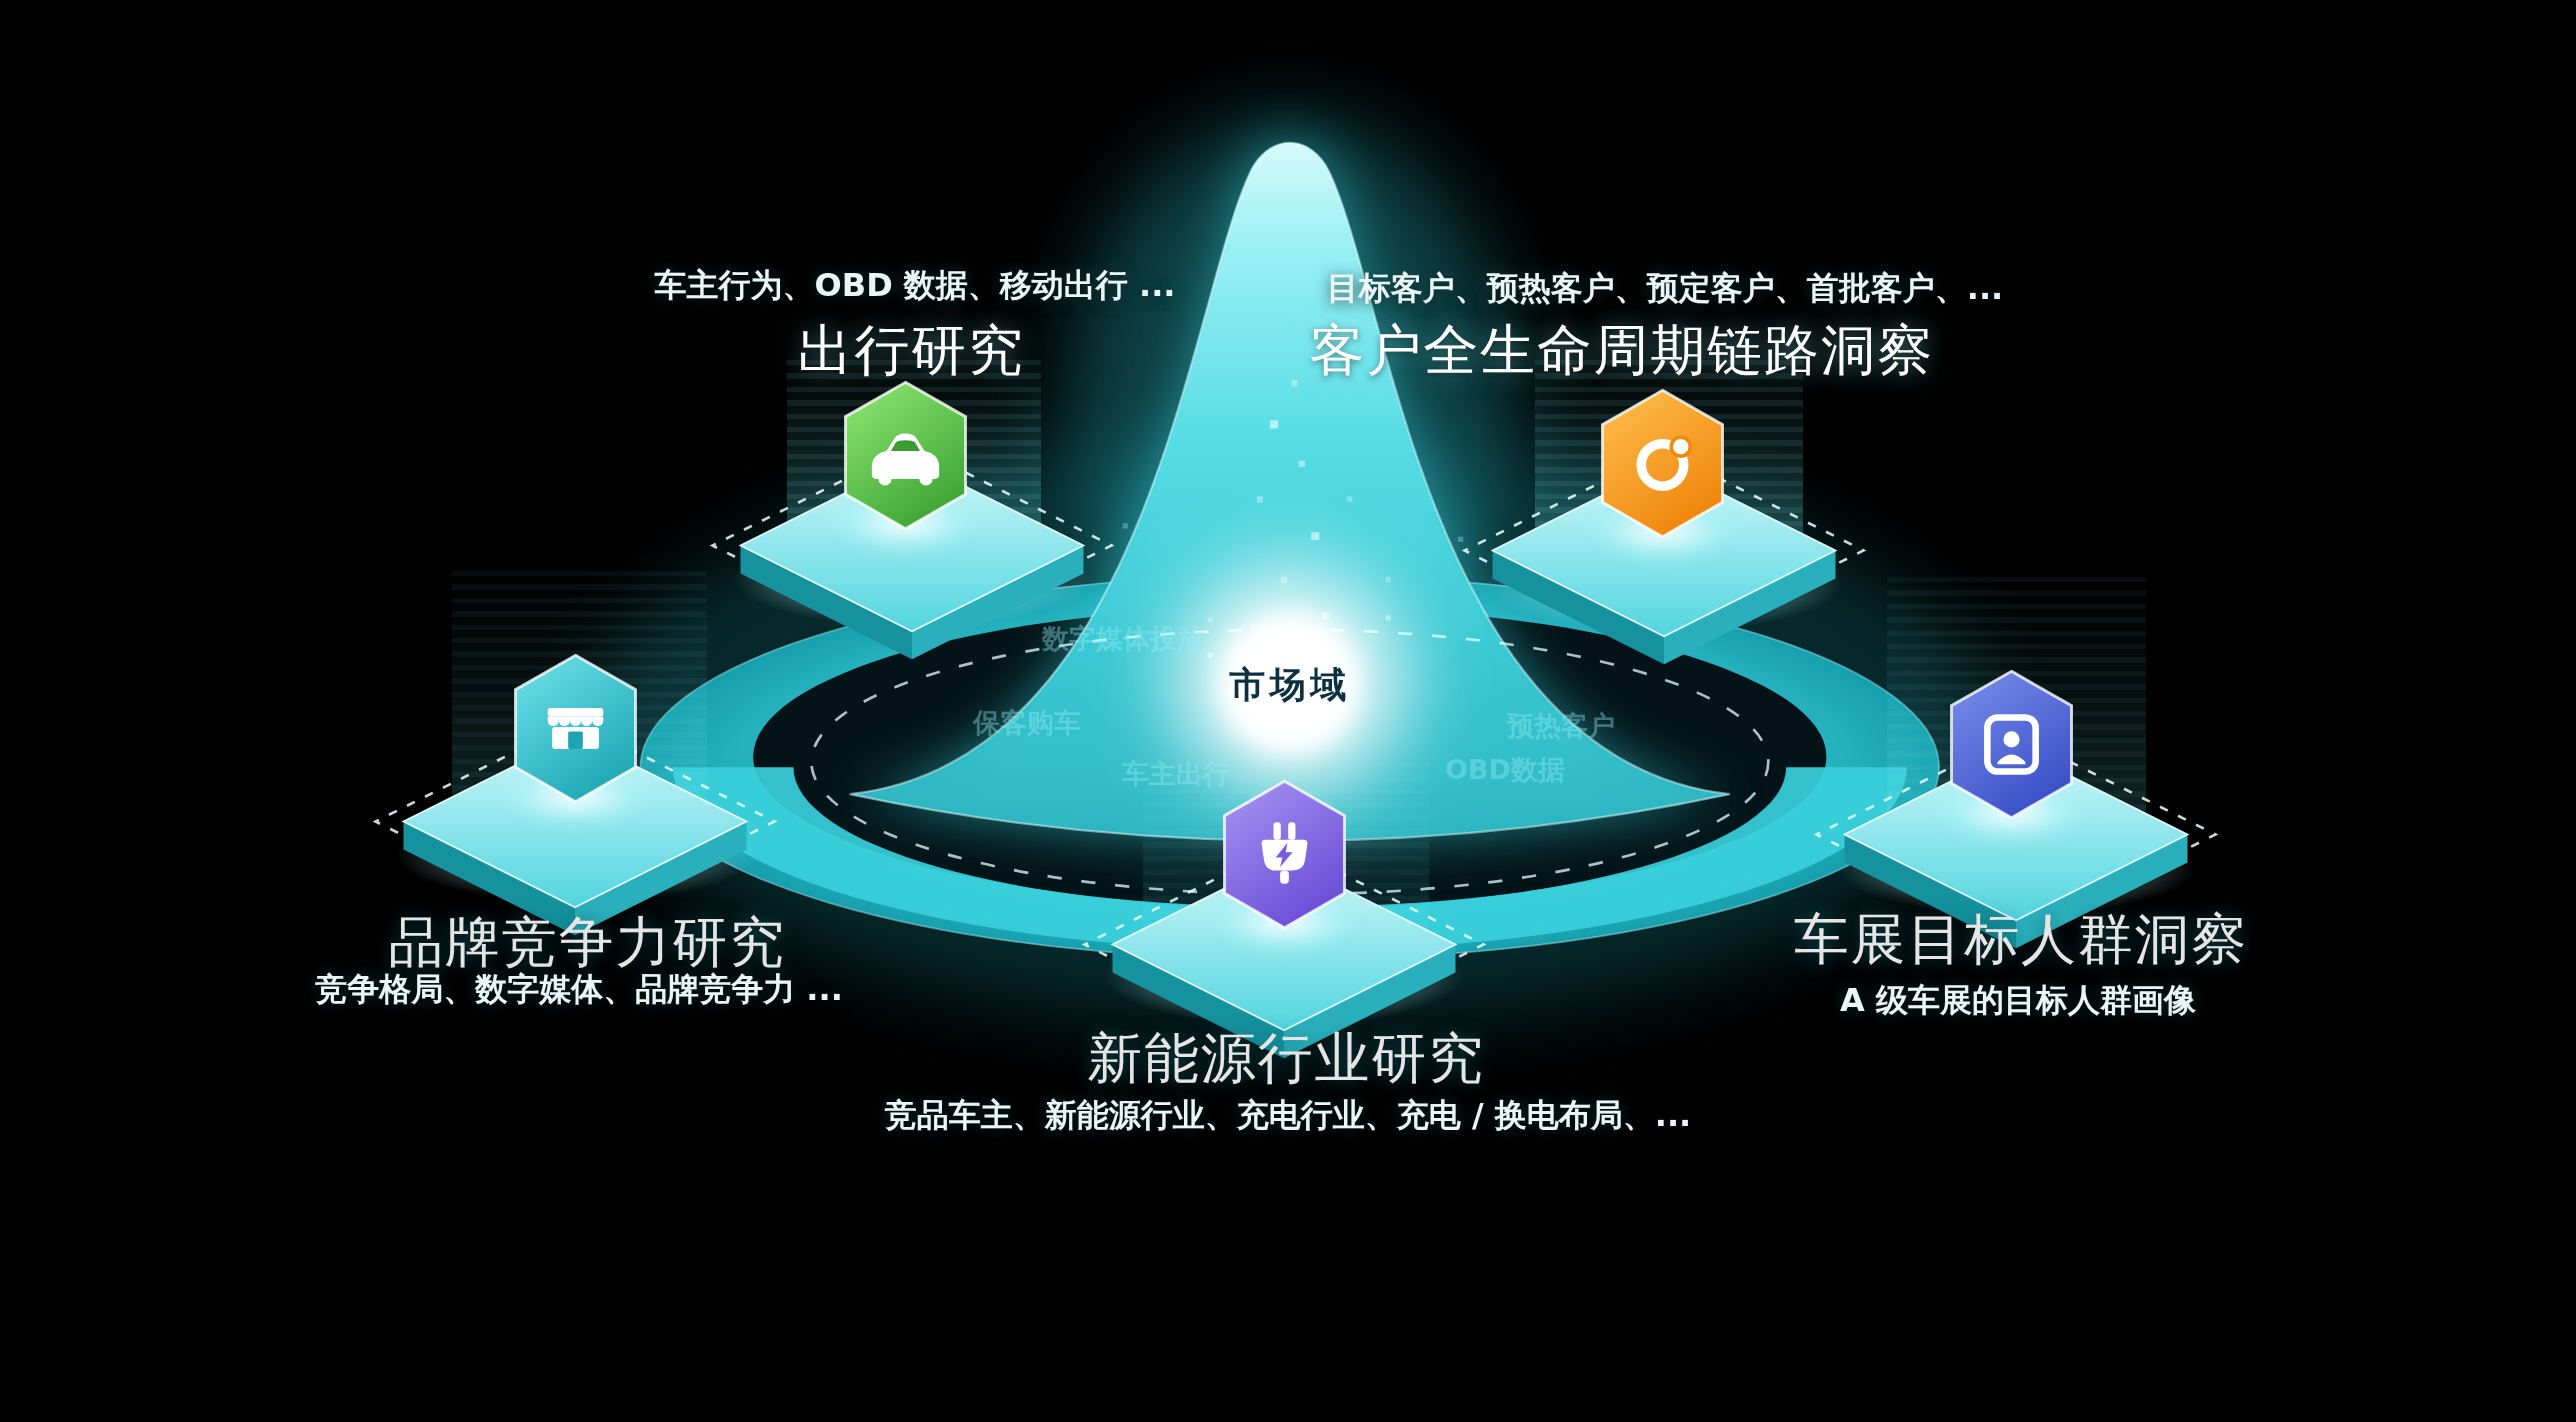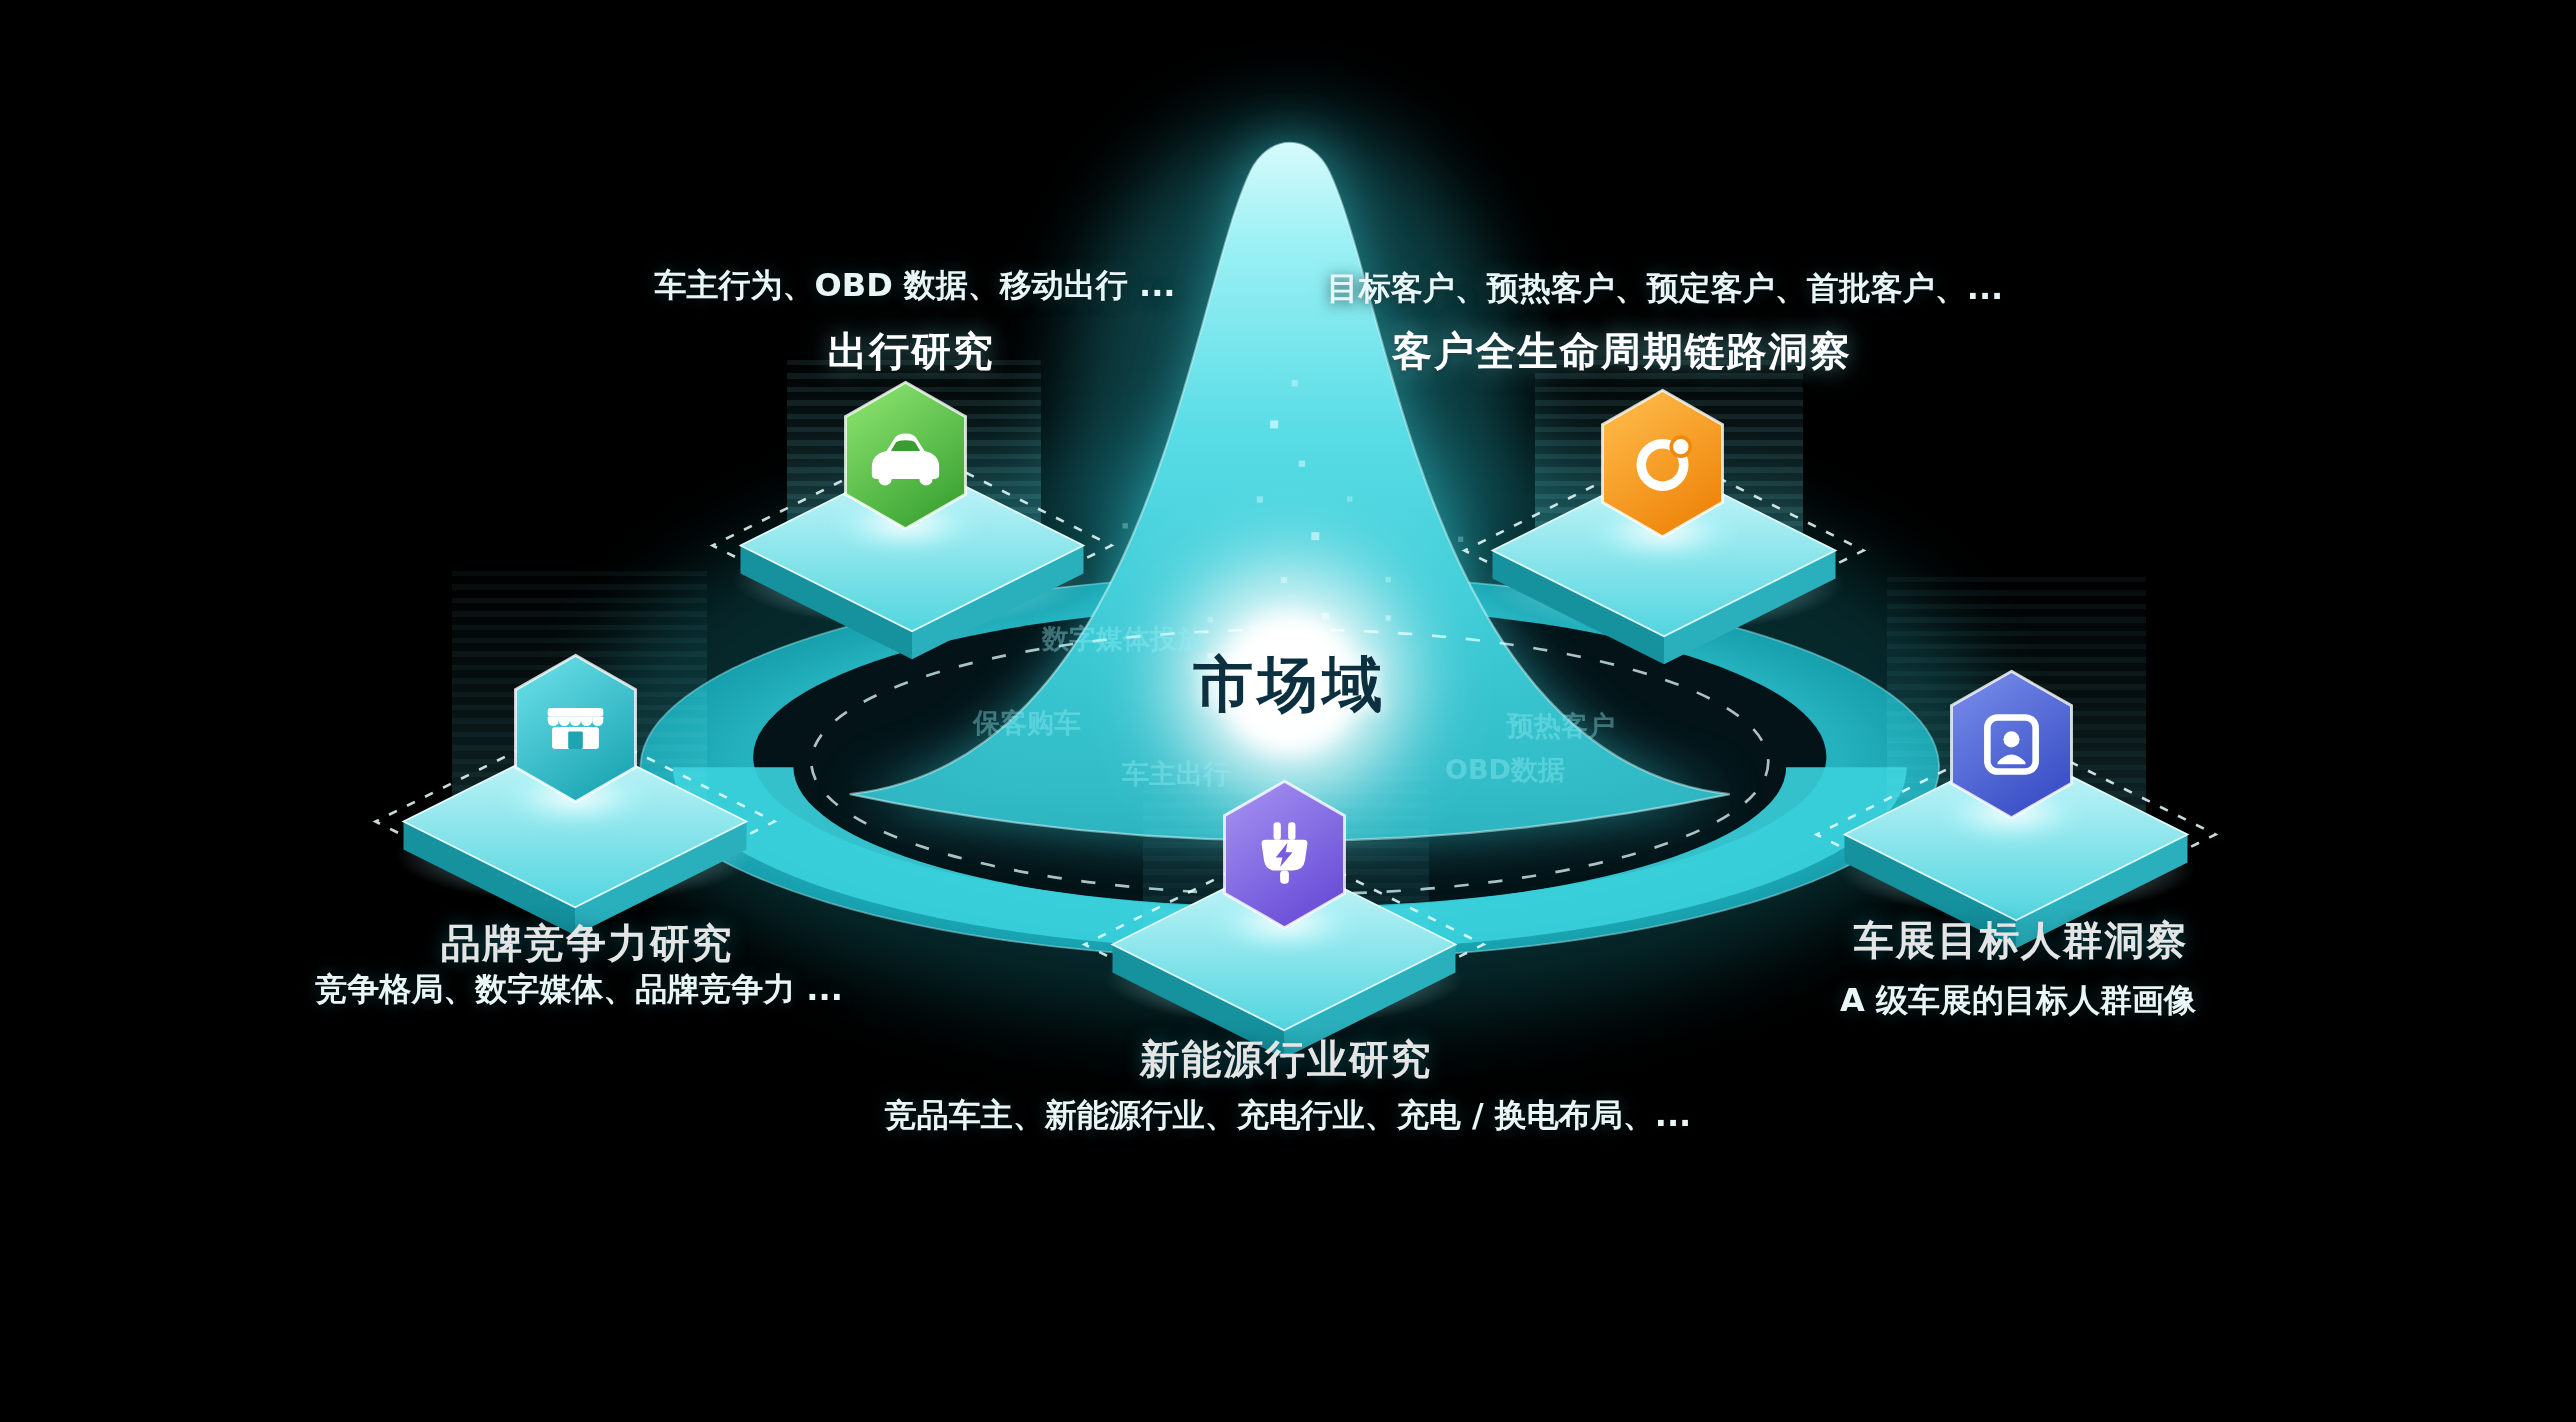--- a/index.html
+++ b/index.html
@@ -20,25 +20,25 @@
     background:radial-gradient(closest-side, rgba(255,255,255,.92), rgba(175,246,251,.38) 58%, rgba(175,246,251,0) 78%);
     filter:blur(6.3px);
   }
   svg.hex{position:absolute;z-index:5;overflow:visible;}
   .dashline{fill:none;stroke:#eaffff;stroke-width:3;stroke-dasharray:10 13;opacity:.85;}
   .t{position:absolute;z-index:6;transform:translate(-50%,-50%);white-space:nowrap;}
   .sub{
     font-size:32px;font-weight:600;color:#e9f6f7;
     text-shadow:0 1.8px 14.3px rgba(0,0,0,.65), 0 0 19.7px rgba(110,230,240,.25);
   }
-  .label{font-size:40px;font-weight:700;letter-spacing:1.8px;}
+  .label{font-size:55px;font-weight:400;letter-spacing:1.8px;}
   .label.white{color:#ffffff;text-shadow:0 0 23px rgba(125,236,245,.55), 0 1.8px 7.2px rgba(0,0,0,.55);}
   .label.dark{color:#e5e5e5;text-shadow:0 0 18px rgba(12,90,102,.85);}
   .center-label{
-    font-size:60px;font-weight:700;letter-spacing:4.5px;color:#0d3040;
+    font-size:36px;font-weight:700;letter-spacing:4.5px;color:#0d3040;
     text-shadow:0 0 16px rgba(255,255,255,.9);
   }
   .ring{font-size:27px;font-weight:600;color:rgba(150,240,248,.38);}
 </style>
 </head>
 <body>
 
 <div class="stage">
 
   <svg width="0" height="0" style="position:absolute" aria-hidden="true">

